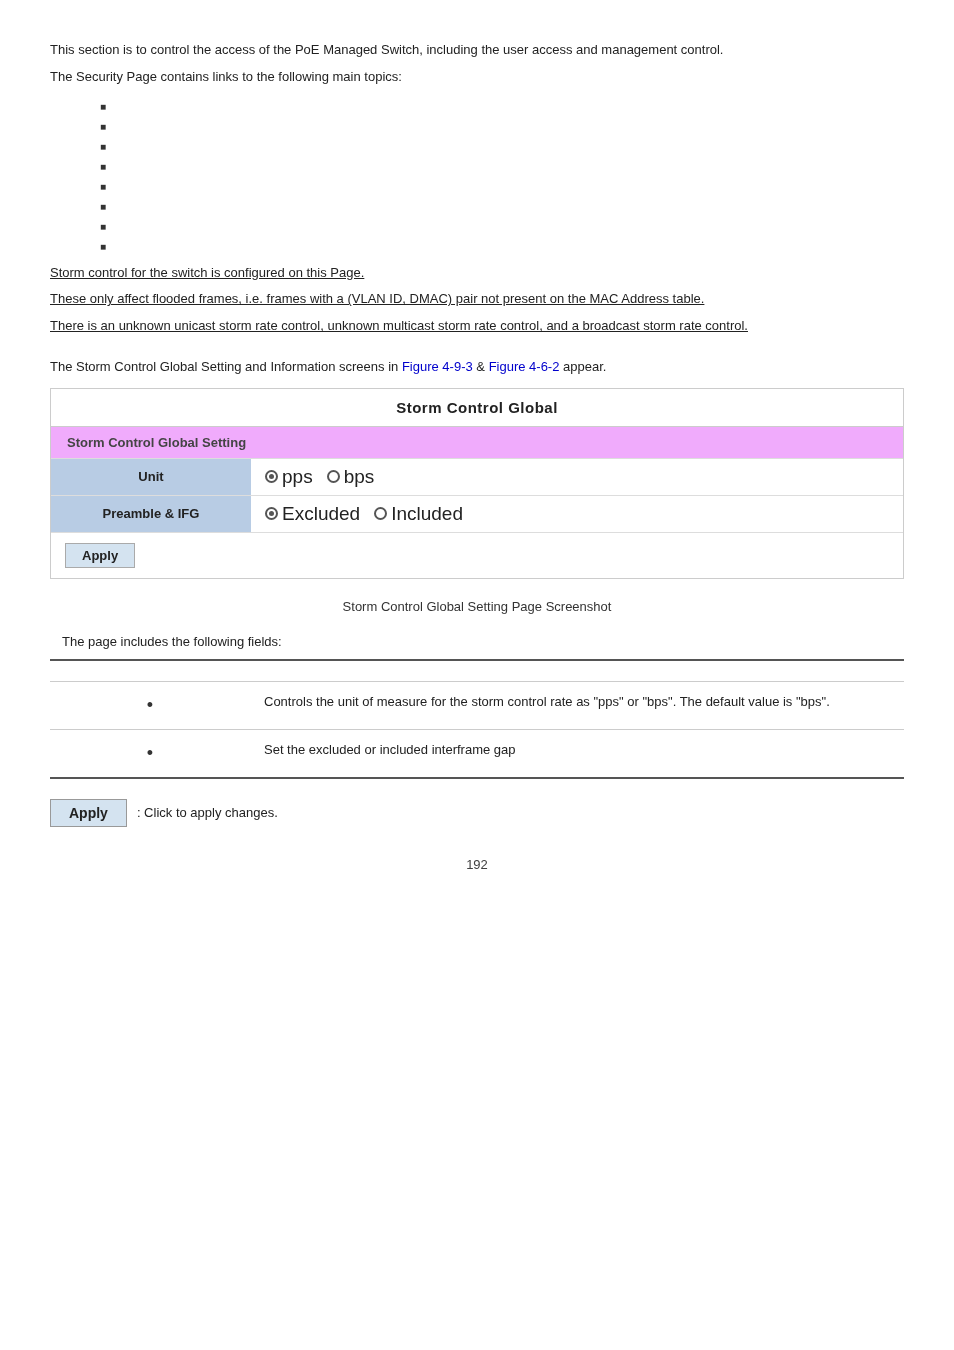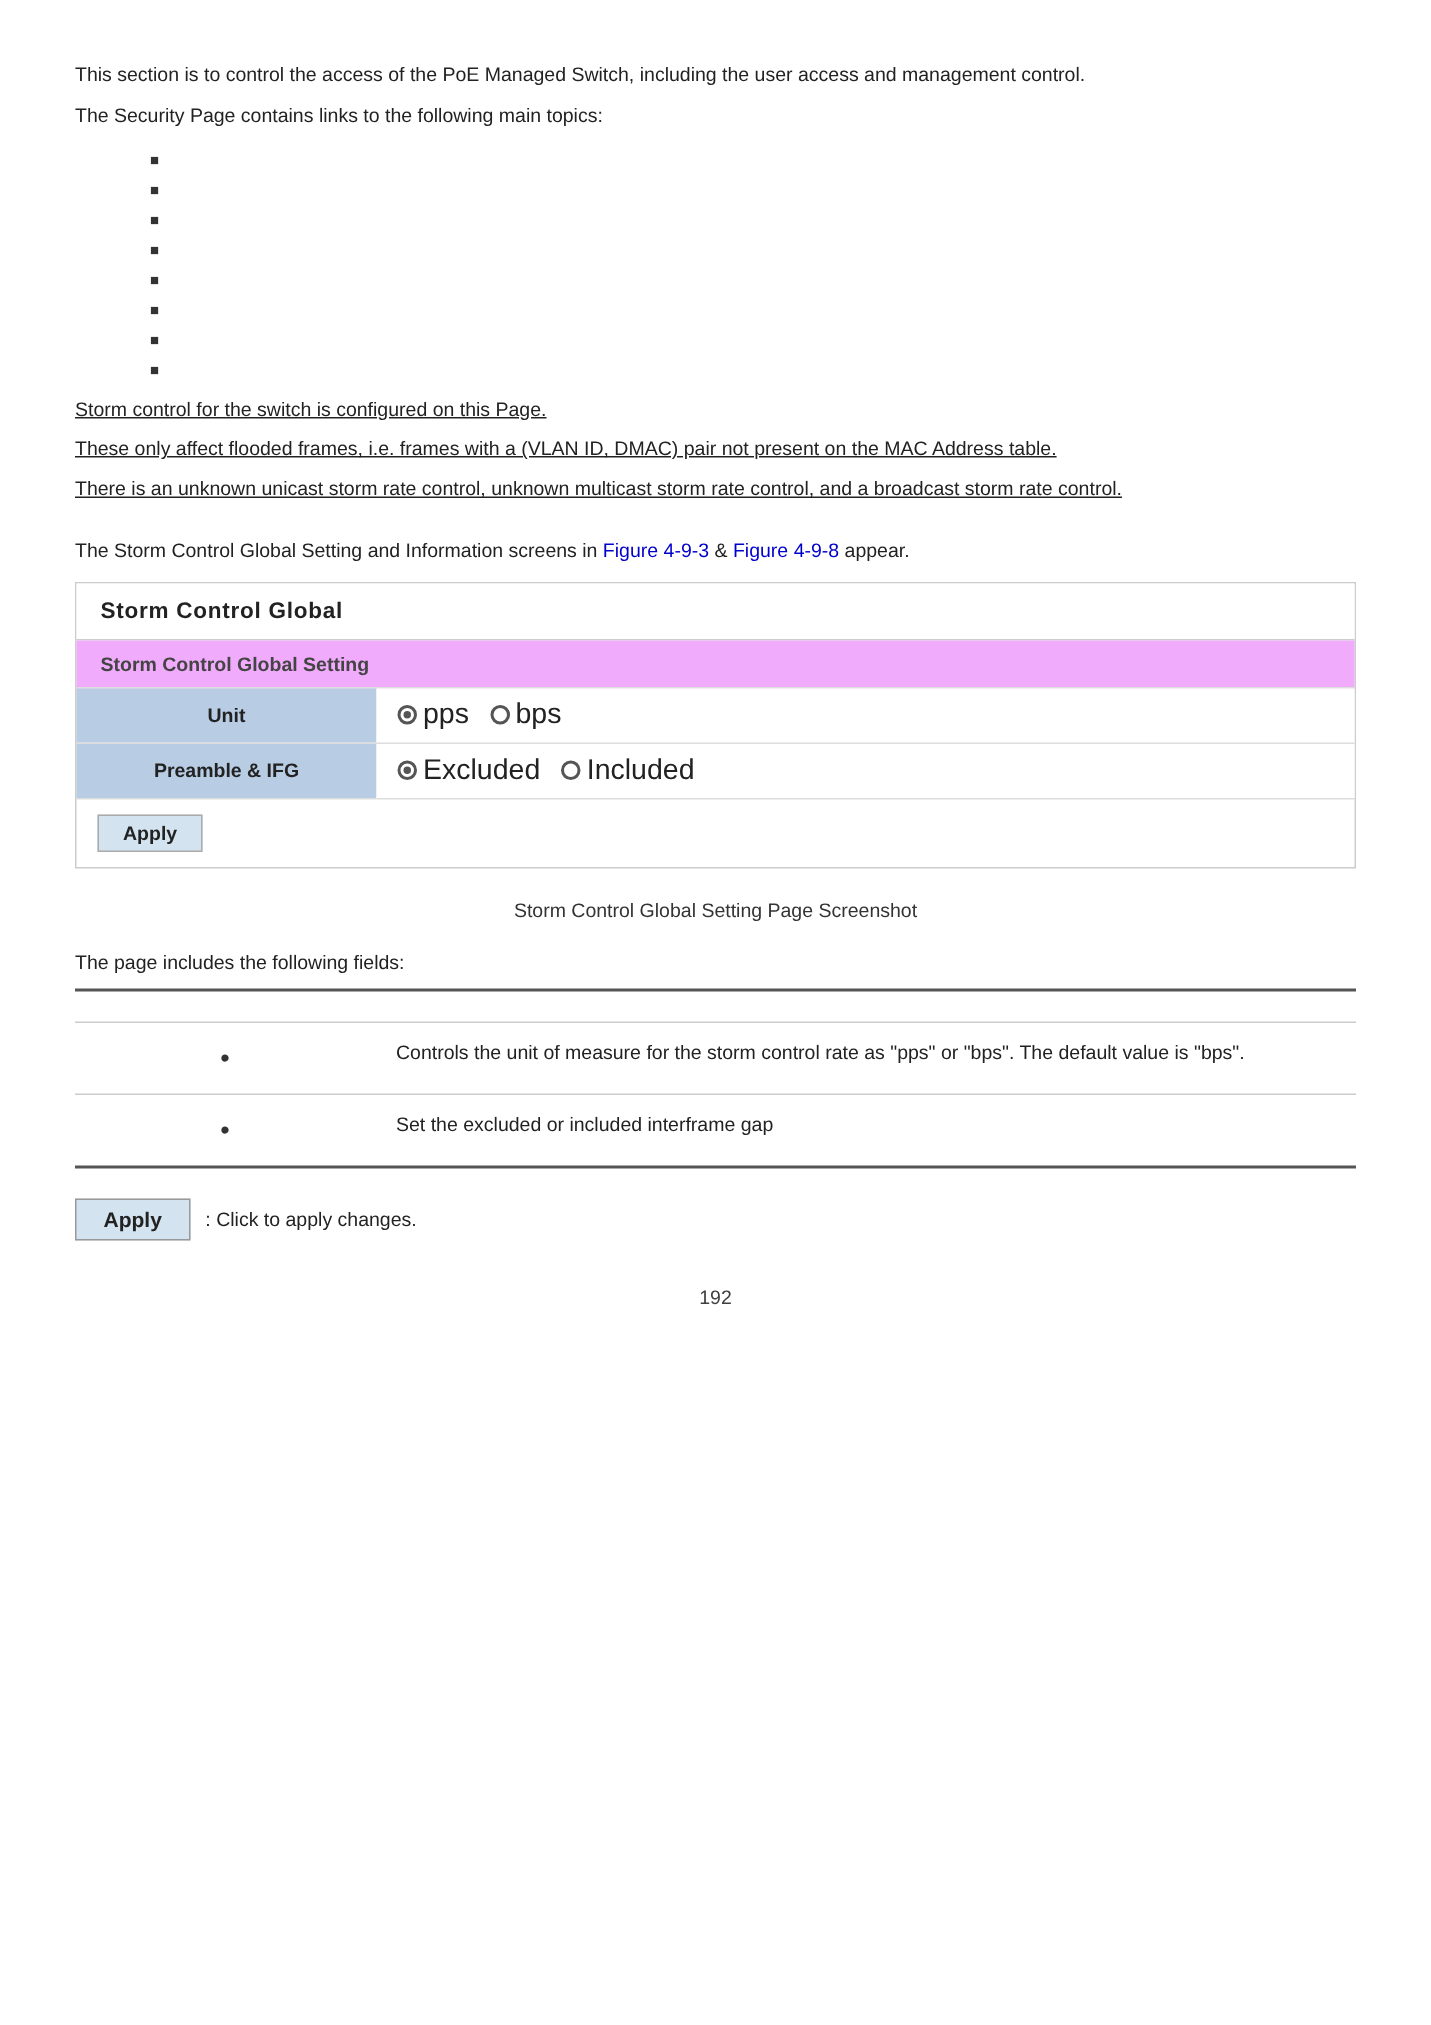--- a/index.html
+++ b/index.html
@@ -45,21 +45,21 @@
     }
     .storm-control-box {
       border: 1px solid #ccc;
       margin: 10px 0 20px 0;
     }
     .storm-control-title {
       background: #fff;
       padding: 10px 16px;
       font-size: 15px;
       font-weight: bold;
-      text-align: left;
+      text-align: center;
       letter-spacing: 0.5px;
       border-bottom: 1px solid #ccc;
     }
     .storm-control-subtitle {
       padding: 8px 16px;
       font-size: 13px;
       font-weight: bold;
       color: #444;
       border-bottom: 1px solid #ddd;
       background: #f0abfc;
@@ -134,21 +134,21 @@
       margin: 10px 14px;
       color: #222;
     }
     .caption-text {
       text-align: center;
       margin: 10px 0 20px 0;
       font-size: 13px;
       color: #333;
     }
     .fields-intro {
-      margin: 10px 0;
+      margin: 10px 12px;
     }
     .fields-table {
       width: 100%;
       border-collapse: collapse;
       border-top: 2px solid #555;
       border-bottom: 2px solid #555;
       margin: 8px 0 20px 0;
     }
     .fields-table tr {
       border-bottom: 1px solid #ccc;
@@ -214,21 +214,21 @@
   <li></li>
 </ul>
 
 <div class="section-gap">
   <p class="section-text">Storm control for the switch is configured on this Page.</p>
   <p class="section-text">These only affect flooded frames, i.e. frames with a (VLAN ID, DMAC) pair not present on the MAC Address table.</p>
   <p class="section-text">There is an unknown unicast storm rate control, unknown multicast storm rate control, and a broadcast storm rate control.</p>
 </div>
 
 <p class="ref-text">
-  <span>The Storm Control Global Setting and Information screens in </span><a class="fig-link" href="#">Figure 4-9-3</a> &amp; <a class="fig-link" href="#">Figure 4-9-8</a><span> appear.</span>
+  <span>The Storm Control Global Setting and Information screens in </span><a class="fig-link" href="#">Figure 4-9-3</a> &amp; <a class="fig-link" href="#">Figure 4-6-2</a><span> appear.</span>
 </p>
 
 <div class="storm-control-box">
   <div class="storm-control-title">Storm Control Global</div>
   <div class="storm-control-subtitle">Storm Control Global Setting</div>
 
   <table class="setting-table">
     <tbody>
         <tr>
       <td>Unit</td>

